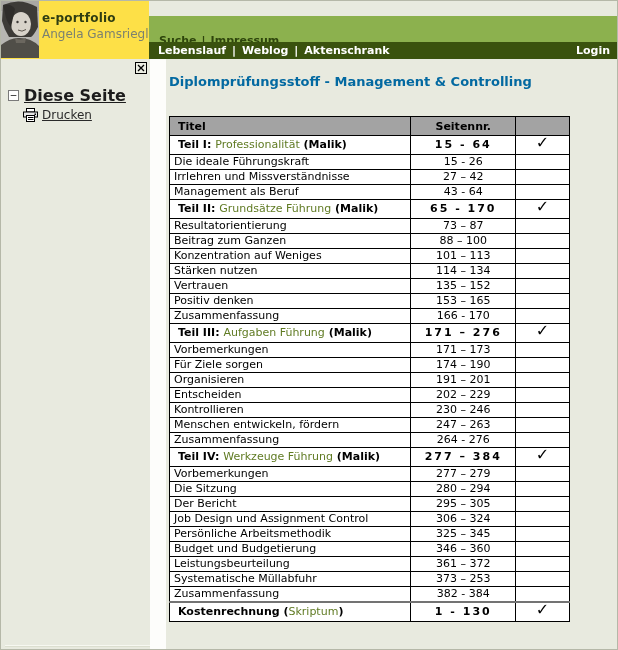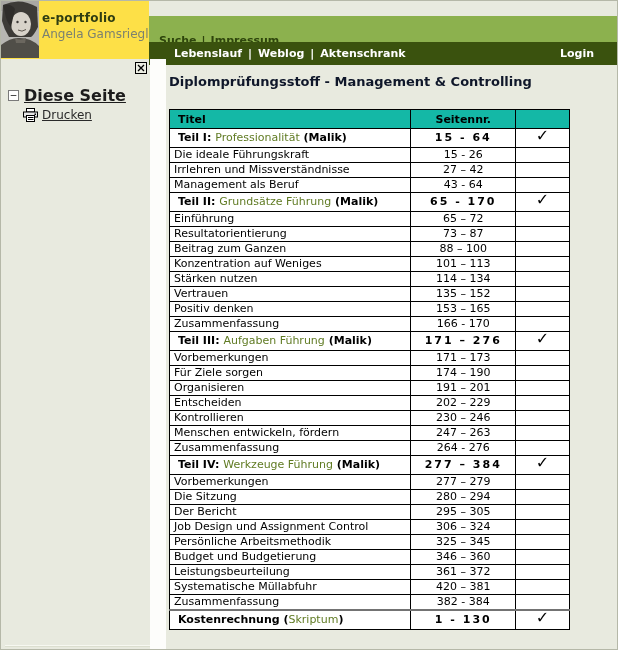--- a/index.html
+++ b/index.html
@@ -10,21 +10,21 @@
   .brand-block { position:absolute; left:0; top:0; width:148px; height:58px; background:#fde047; }
   .avatar { position:absolute; left:0; top:0; width:38px; height:57px; display:block; }
   .brand-text { position:absolute; left:41px; top:10px; }
   .brand-title { font-size:12px; font-weight:bold; color:#2f3d12; letter-spacing:.2px; }
   .brand-name { font-size:12px; color:#7b8170; margin-top:2px; white-space:nowrap; }
 
   .topbar { position:absolute; left:148px; top:15px; width:470px; height:38px; background:#8cb14e; padding:13px 0 0 10px; }
   .topbar a { font-size:11px; font-weight:bold; color:#2e450c; text-decoration:none; cursor:pointer; }
   .topbar .sep { font-size:11px; font-weight:bold; color:#2e450c; margin:0 5px; }
 
-  .navbar { position:absolute; left:148px; top:41px; width:470px; height:23px; background:#3a520e; display:flex; align-items:center; padding:0 25px; }
+  .navbar { position:absolute; left:148px; top:41px; width:470px; height:17px; background:#3a520e; display:flex; align-items:center; padding:0 9px; }
   .navbar a { font-size:11px; font-weight:bold; color:#ffffff; text-decoration:none; cursor:pointer; }
   .navbar .sep { font-size:11px; font-weight:bold; color:#ffffff; margin:0 6px; }
   .navbar .login { margin-left:auto; }
 
   
   .vstrip { position:absolute; left:149px; top:58px; width:16px; height:592px; background:#fdfdfb; }
   .close-box { position:absolute; left:134px; top:61px; width:12px; height:12px; border:1px solid #000; background:#eceee3; display:flex; align-items:center; justify-content:center; cursor:pointer; }
   .close-box svg { display:block; }
   .side-bottom-line { position:absolute; left:4px; top:644px; width:145px; height:2px; background:#f7f8f1; border-bottom:1px solid #dcdfd0; }
 
@@ -32,26 +32,26 @@
   .sidebar { position:absolute; left:7px; top:85px; width:140px; }
   .side-title-row { display:flex; align-items:center; }
   .collapse-box { width:11px; height:11px; border:1px solid #7a7a7a; background:#fff; color:#000; font-size:9px; line-height:9px; text-align:center; margin-right:5px; cursor:pointer; flex:0 0 auto; }
   .side-title { font-size:16px; font-weight:bold; color:#1c1c1c; text-decoration:underline; cursor:pointer; }
   .side-item { display:flex; align-items:center; margin:3px 0 0 15px; cursor:pointer; }
   .side-item .icon { margin-right:4px; display:inline-flex; }
   .side-item a { font-size:12px; color:#2a2a2a; text-decoration:underline; }
 
   
   .main { position:absolute; left:168px; top:73px; width:410px; }
-  .page-title { font-size:13px; font-weight:bold; color:#0f172a; margin-bottom:20px; }
+  .page-title { font-size:13px; font-weight:bold; color:#0369a1; margin-bottom:27px; }
 
   table.toc { border-collapse:collapse; width:401px; }
   table.toc col.c1 { width:242px; } table.toc col.c2 { width:105px; } table.toc col.c3 { width:54px; }
   table.toc th, table.toc td { border:1px solid #000; font-size:11px; color:#000; background:#fff; }
-  table.toc th { background:#14b8a6; height:19px; font-weight:bold; text-align:left; padding:0 4px 0 8px; }
+  table.toc th { background:#a3a3a3; height:19px; font-weight:bold; text-align:left; padding:0 4px 0 8px; }
   table.toc th.center { text-align:center; padding:0; }
   table.toc td { height:15px; line-height:14px; padding:0 4px; }
   tr.sub td.c-title { }
   tr.part td { height:19px; font-weight:bold; }
   tr.part td.c-title { padding-left:8px; }
   tr.thick td { border-top:2px solid #737373; }
   td.c-pages { text-align:center; }
   tr.part td.c-pages { letter-spacing:2px; }
   td.c-check { text-align:center; }
   td.c-check span { font-size:16px; font-weight:bold; font-style:italic; line-height:14px; display:inline-block; transform:translateY(-1px); }
@@ -157,25 +157,20 @@
             <td class="c-title">Management als Beruf</td>
             <td class="c-pages">43 - 64</td>
             <td class="c-check"></td>
           </tr>
           <tr class="part">
             <td class="c-title"><span>Teil II: </span><a class="rowlink">Grundsätze Führung</a><span> (Malik)</span></td>
             <td class="c-pages">65 - 170</td>
             <td class="c-check"><span>✓</span></td>
           </tr>
           <tr class="sub">
-            <td class="c-title">Einführung</td>
-            <td class="c-pages">65 – 72</td>
-            <td class="c-check"></td>
-          </tr>
-          <tr class="sub">
             <td class="c-title">Resultatorientierung</td>
             <td class="c-pages">73 – 87</td>
             <td class="c-check"></td>
           </tr>
           <tr class="sub">
             <td class="c-title">Beitrag zum Ganzen</td>
             <td class="c-pages">88 – 100</td>
             <td class="c-check"></td>
           </tr>
           <tr class="sub">
@@ -278,21 +273,21 @@
             <td class="c-pages">346 – 360</td>
             <td class="c-check"></td>
           </tr>
           <tr class="sub">
             <td class="c-title">Leistungsbeurteilung</td>
             <td class="c-pages">361 – 372</td>
             <td class="c-check"></td>
           </tr>
           <tr class="sub">
             <td class="c-title">Systematische Müllabfuhr</td>
-            <td class="c-pages">420 – 381</td>
+            <td class="c-pages">373 – 253</td>
             <td class="c-check"></td>
           </tr>
           <tr class="sub">
             <td class="c-title">Zusammenfassung</td>
             <td class="c-pages">382 - 384</td>
             <td class="c-check"></td>
           </tr>
           <tr class="part thick">
             <td class="c-title"><span>Kostenrechnung (</span><a class="rowlink">Skriptum</a><span>)</span></td>
             <td class="c-pages">1 - 130</td>

